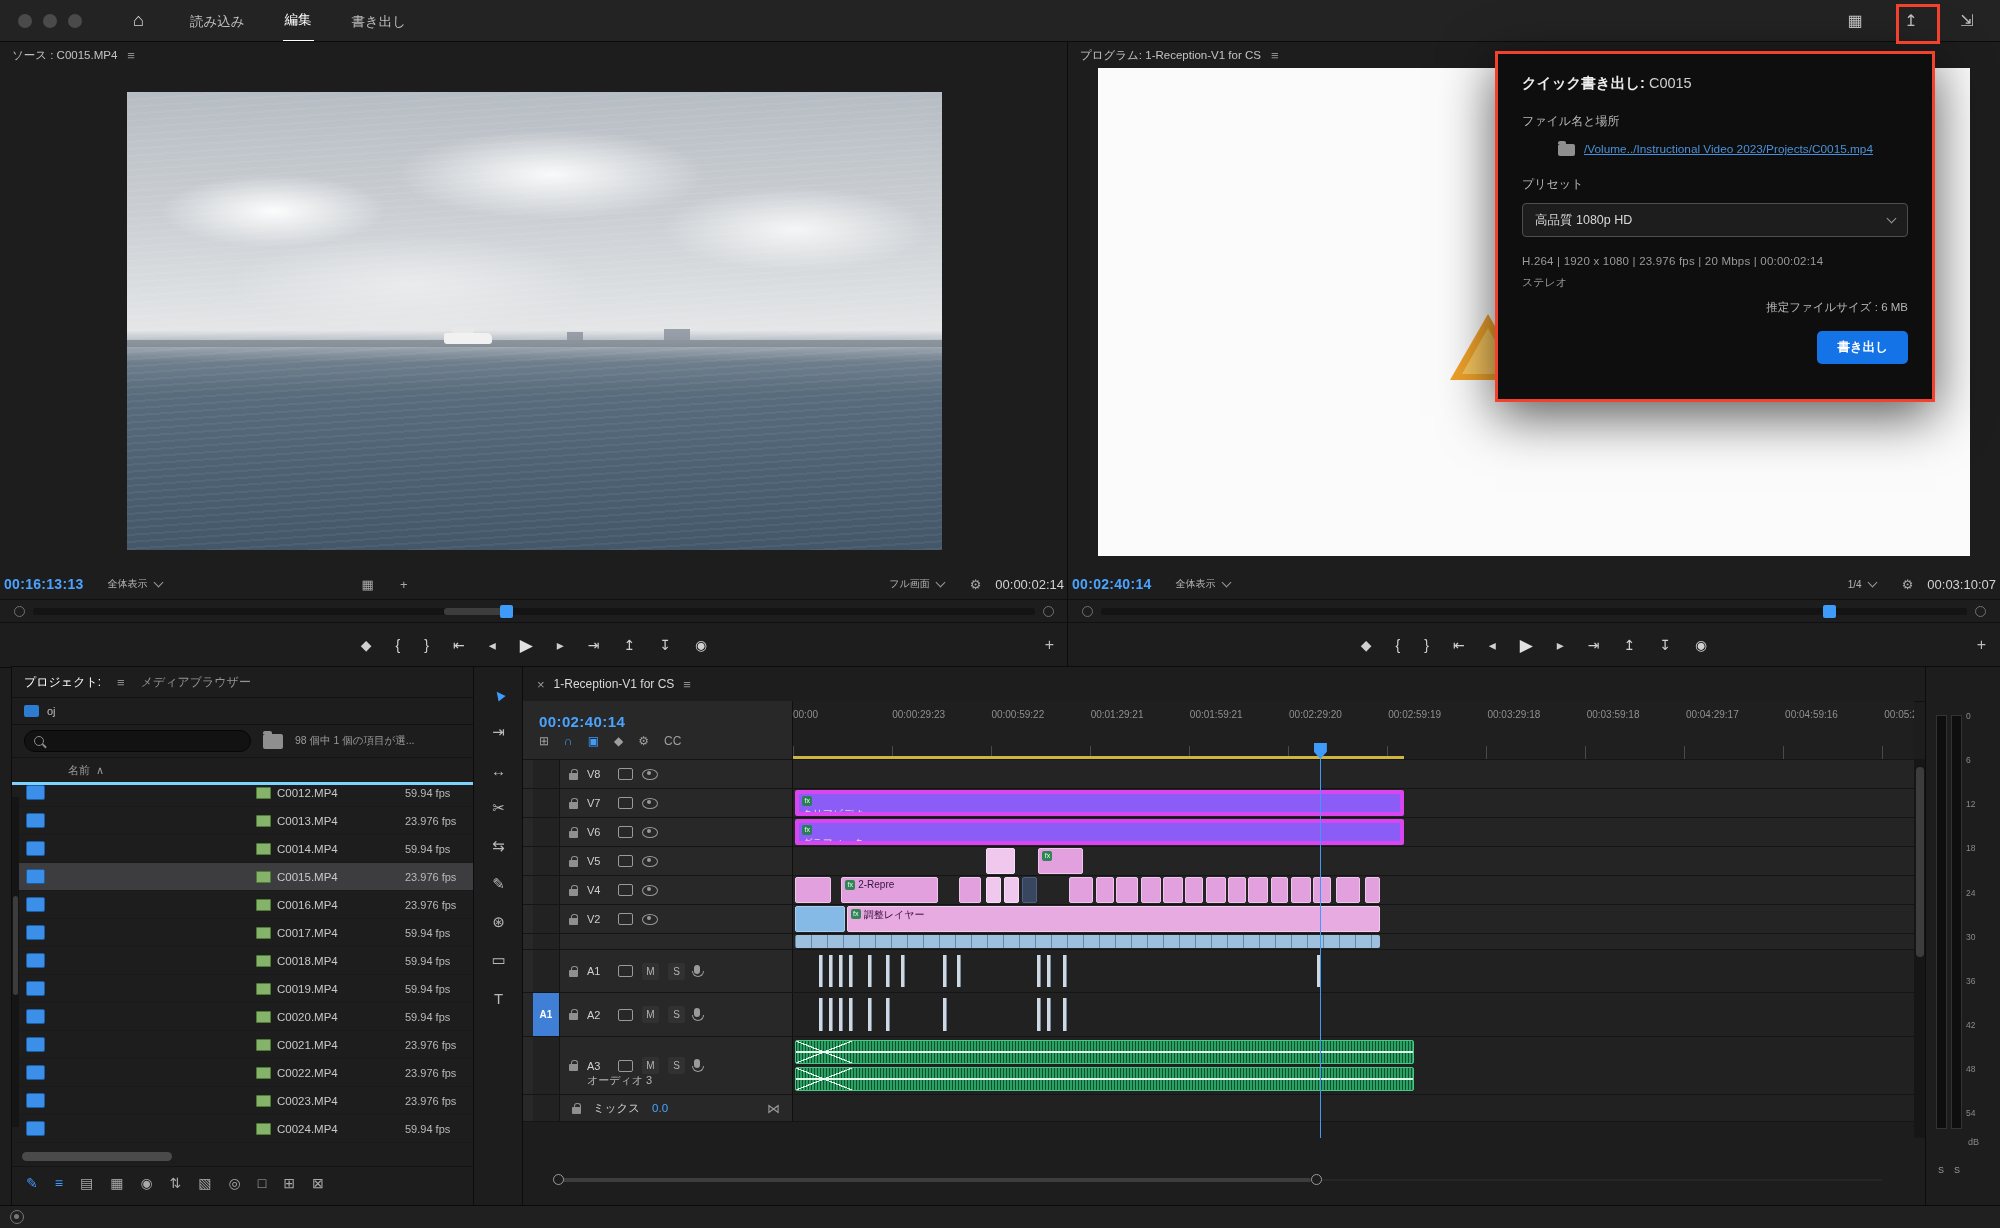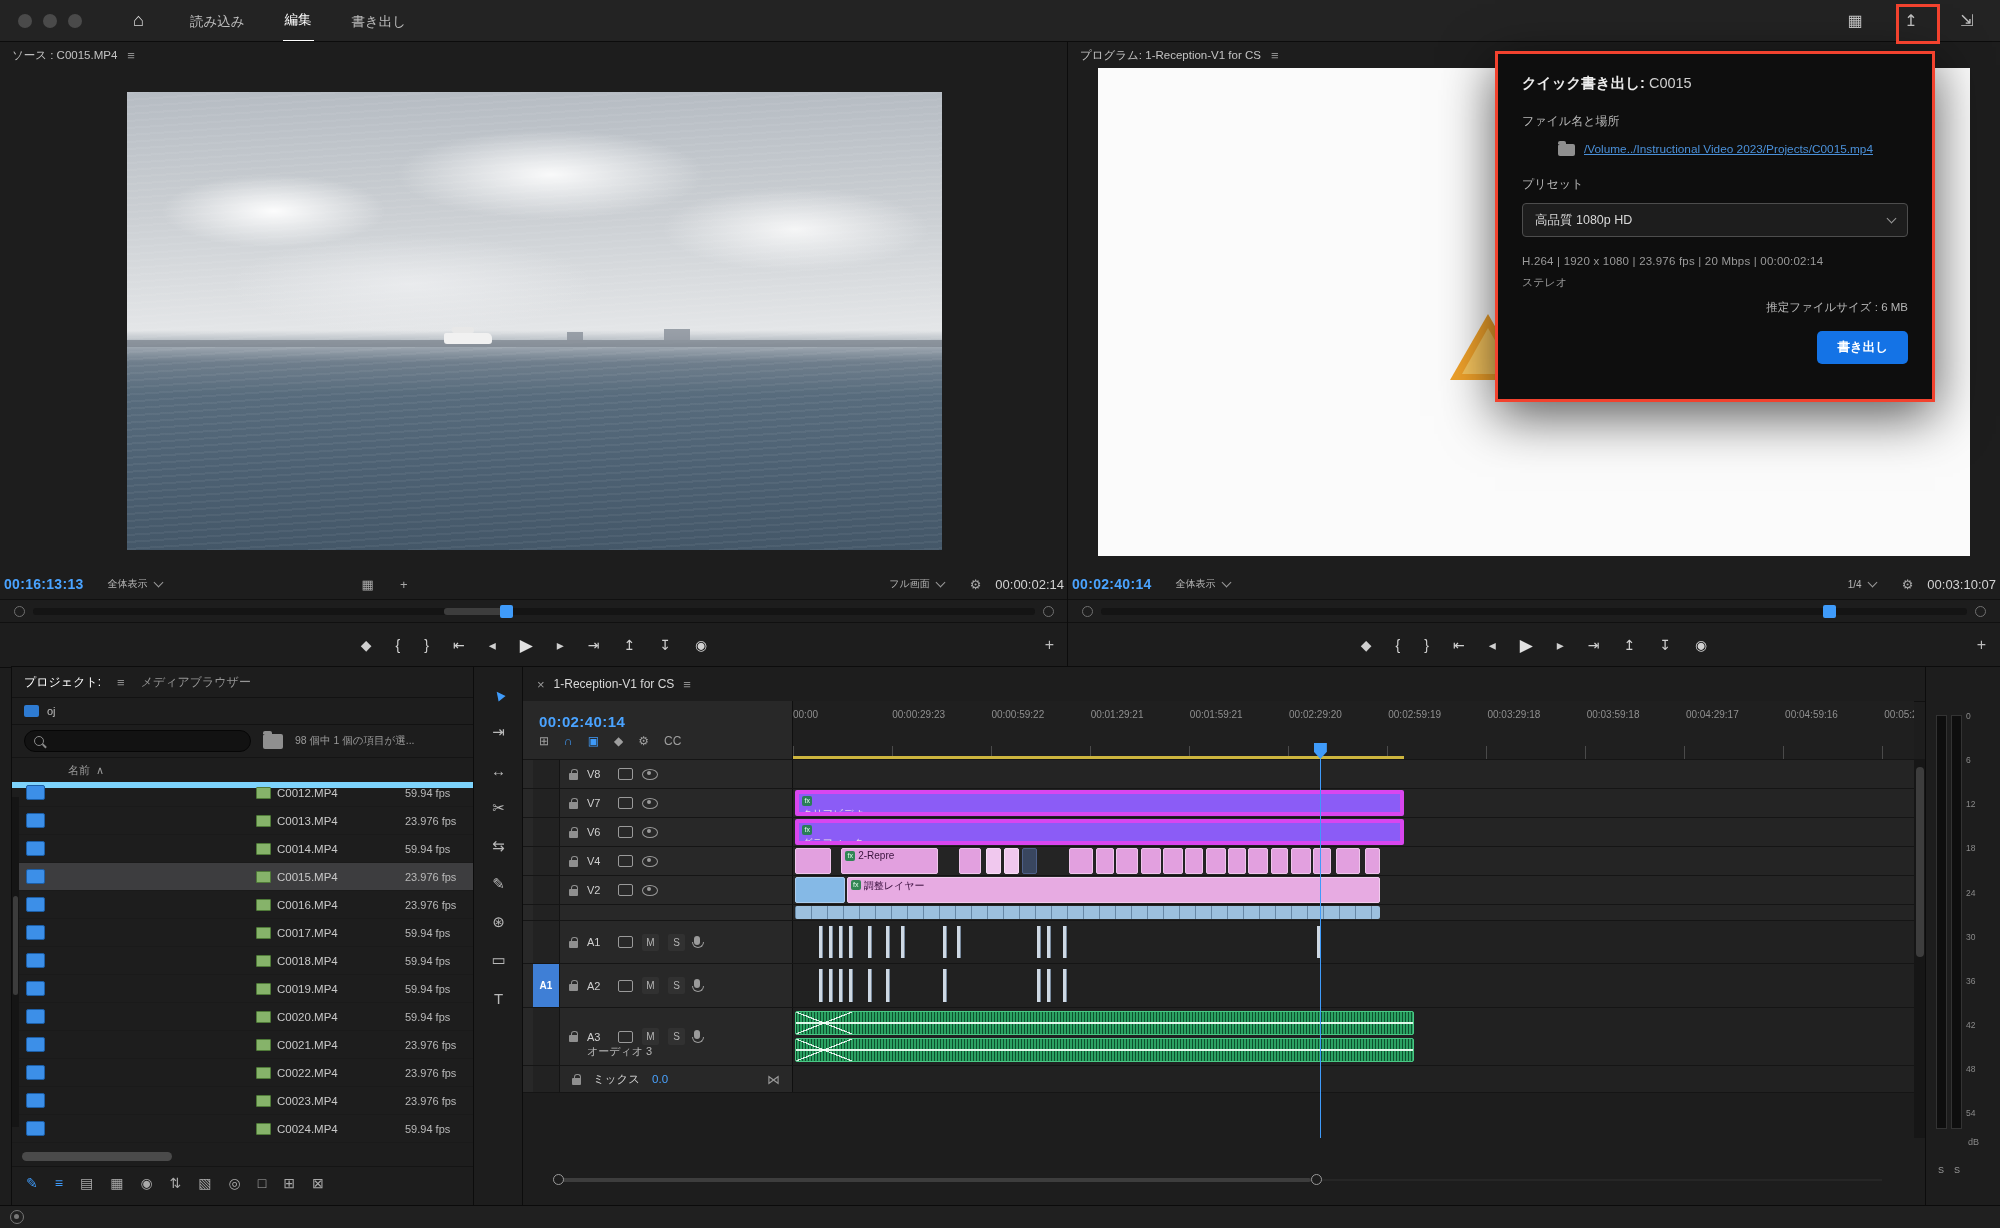--- a/index.html
+++ b/index.html
@@ -91,21 +91,21 @@
   .psearch{height:32px;display:flex;align-items:center;gap:12px;padding:0 12px;}
   .searchbox{width:227px;height:22px;background:#121212;border:1px solid #060606;border-radius:11px;
              display:flex;align-items:center;gap:7px;padding:0 9px;box-sizing:border-box;}
   .mag{width:8px;height:8px;border:1.5px solid #8a8a8a;border-radius:50%;position:relative;flex:none;}
   .mag::after{content:"";position:absolute;width:5px;height:1.5px;background:#8a8a8a;transform:rotate(45deg);right:-4px;bottom:-1px;}
   .searchbox input{background:transparent;border:none;outline:none;color:#ddd;font-size:11px;width:170px;}
   .folderbtn{width:20px;height:15px;background:#8f8f8f;border-radius:2px;position:relative;}
   .folderbtn::before{content:"";position:absolute;top:-3px;left:0;width:9px;height:3px;background:#8f8f8f;border-radius:2px 2px 0 0;}
   .pstatus{font-size:10.5px;color:#9a9a9a;white-space:nowrap;overflow:hidden;}
   .pcols{height:24px;display:flex;align-items:center;padding:0 12px;font-size:11px;color:#9a9a9a;
-         border-top:1px solid #141414;border-bottom:6px solid #7dd3fc;}
+         border-top:1px solid #141414;border-bottom:3px solid #7dd3fc;}
   .colname{margin-left:44px;display:flex;gap:6px;align-items:center;}
   .colfps{margin-left:auto;width:86px;}
   .prows{position:absolute;top:112px;left:0;right:0;}
   .prow{height:27px;display:flex;align-items:center;padding-left:14px;border-bottom:1px solid #1a1a1a;}
   .prow.sel{background:#3d3d3f;}
   .pthumb{width:17px;height:13px;background:#3c8fe8;border:1px solid #1c5ea6;border-radius:2px;flex:none;}
   .pname-cell{display:flex;align-items:center;gap:6px;width:149px;margin-left:211px;flex:none;}
   .clipicon{width:13px;height:10px;background:#86b36a;border:1px solid #4f7a38;border-radius:1px;flex:none;}
   .pname{font-size:11.5px;color:#c9c9c9;white-space:nowrap;}
   .pfps{flex:1;font-size:11px;color:#b9b9b9;overflow:hidden;white-space:nowrap;width:60px;max-width:72px;}
@@ -567,20 +567,35 @@
               <div class="clip purple" style="left: 0.2%; width: 54.3%;">
                 <span class="fxb">fx</span>
                 <span class="clbl">グラフィック</span>
               </div>
             </div>
           </div>
           <div class="trow video" style="height: 28px;">
             <div class="thead">
               <span class="patch"></span>
               <span class="ic-lock"></span>
+              <span class="tname">V5</span>
+              <span class="monbox"></span>
+              <span class="ic-eye"></span>
+            </div>
+            <div class="lane">
+              <div class="clip pinklight" style="left: 17.2%; width: 2.6%;"></div>
+              <div class="clip pink" style="left: 21.9%; width: 4%;">
+                <span class="fxb">fx</span>
+              </div>
+            </div>
+          </div>
+          <div class="trow video" style="height: 28px;">
+            <div class="thead">
+              <span class="patch"></span>
+              <span class="ic-lock"></span>
               <span class="tname">V4</span>
               <span class="monbox"></span>
               <span class="ic-eye"></span>
             </div>
             <div class="lane">
               <div class="clip pink" style="left: 0.2%; width: 3.2%;"></div>
               <div class="clip pink" style="left: 4.3%; width: 8.6%;">
                 <span class="fxb">fx</span>
                 <span class="clbl">2-Repre</span>
               </div>

